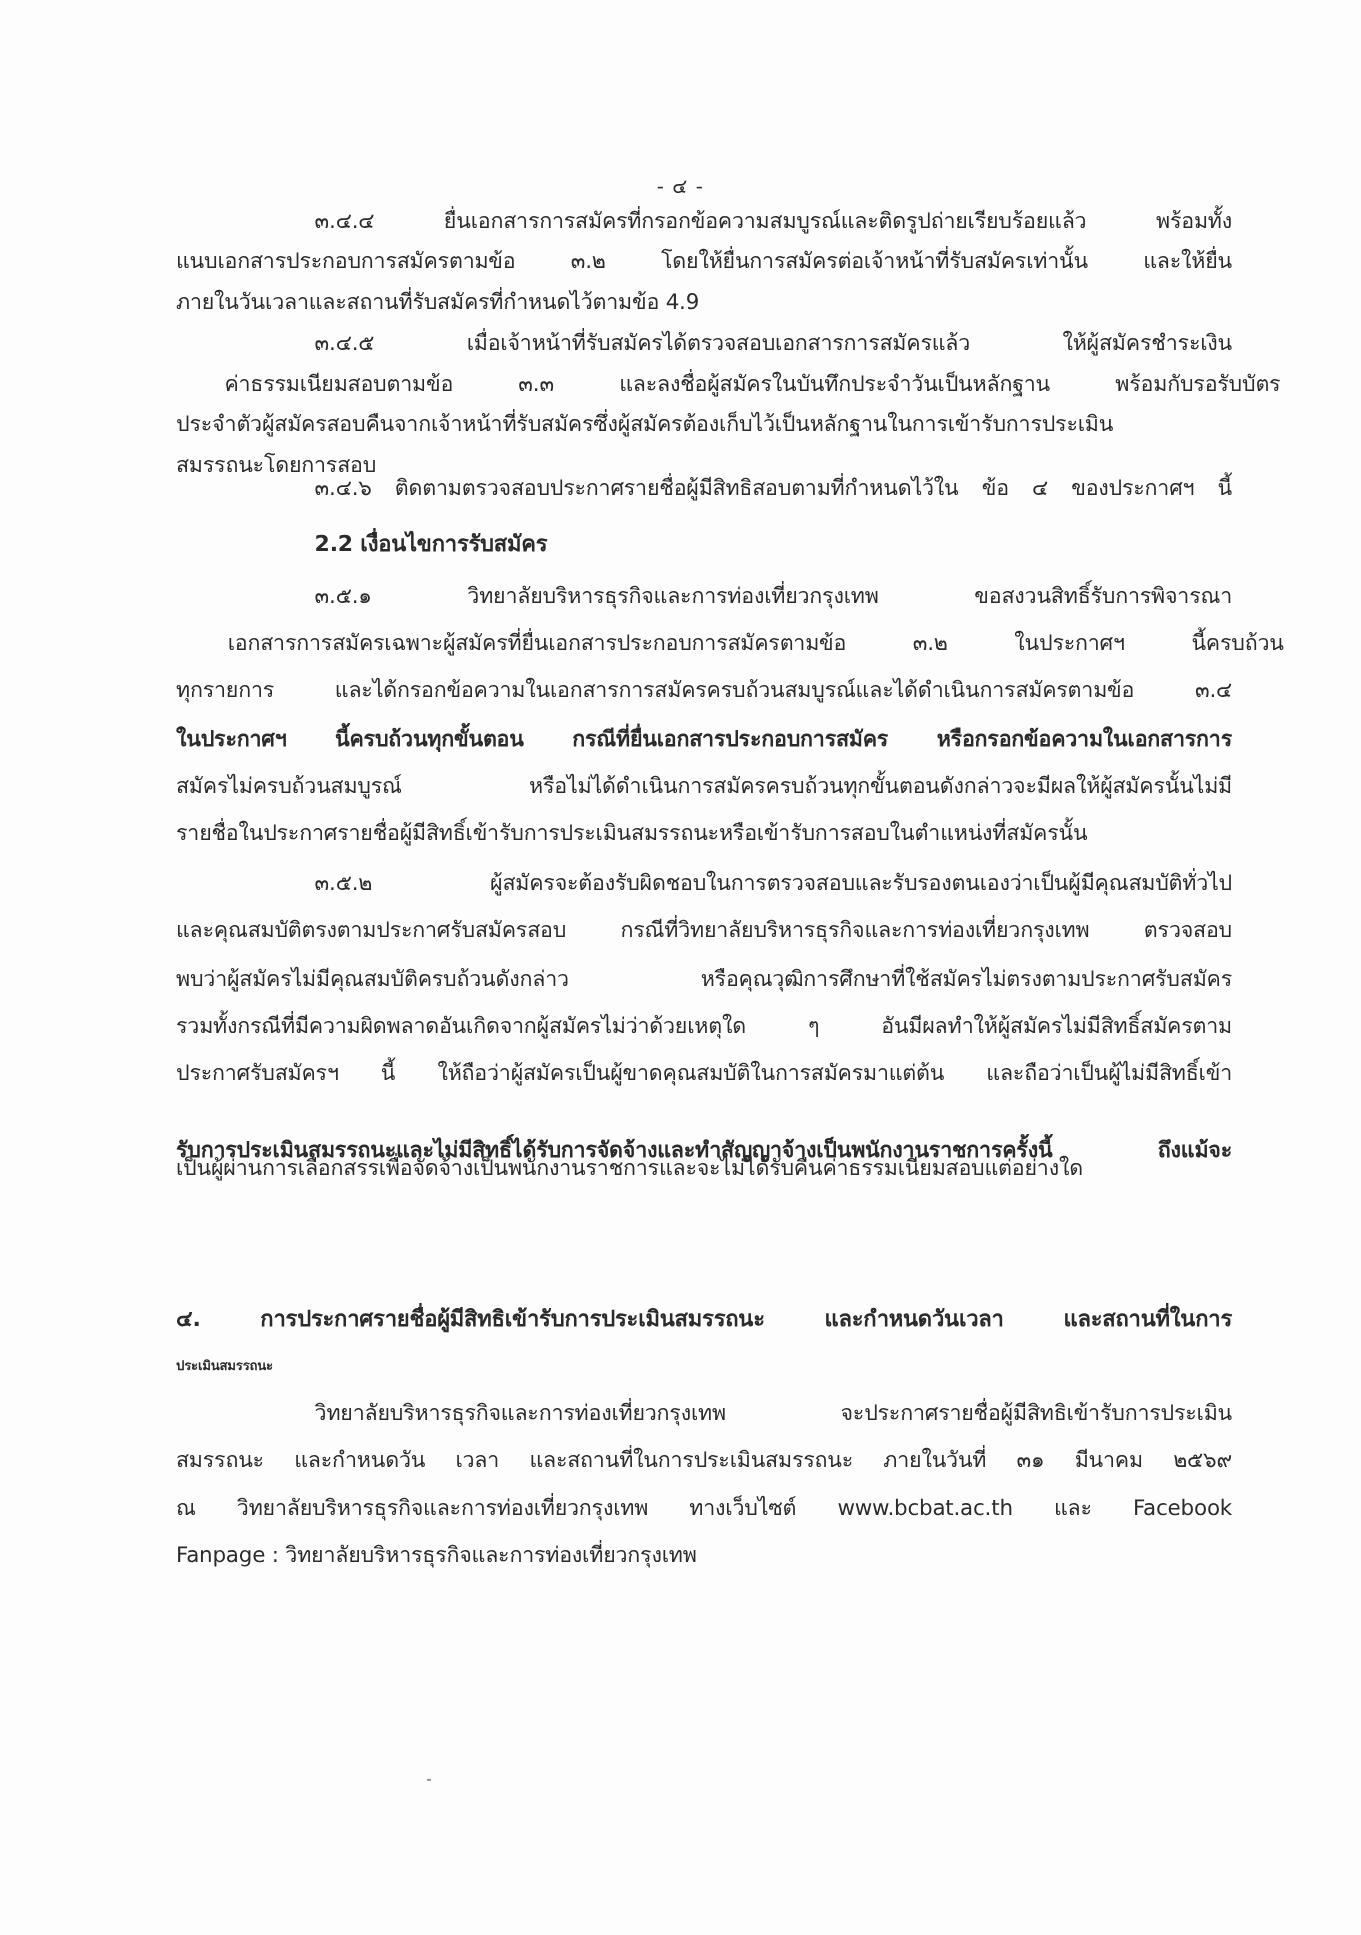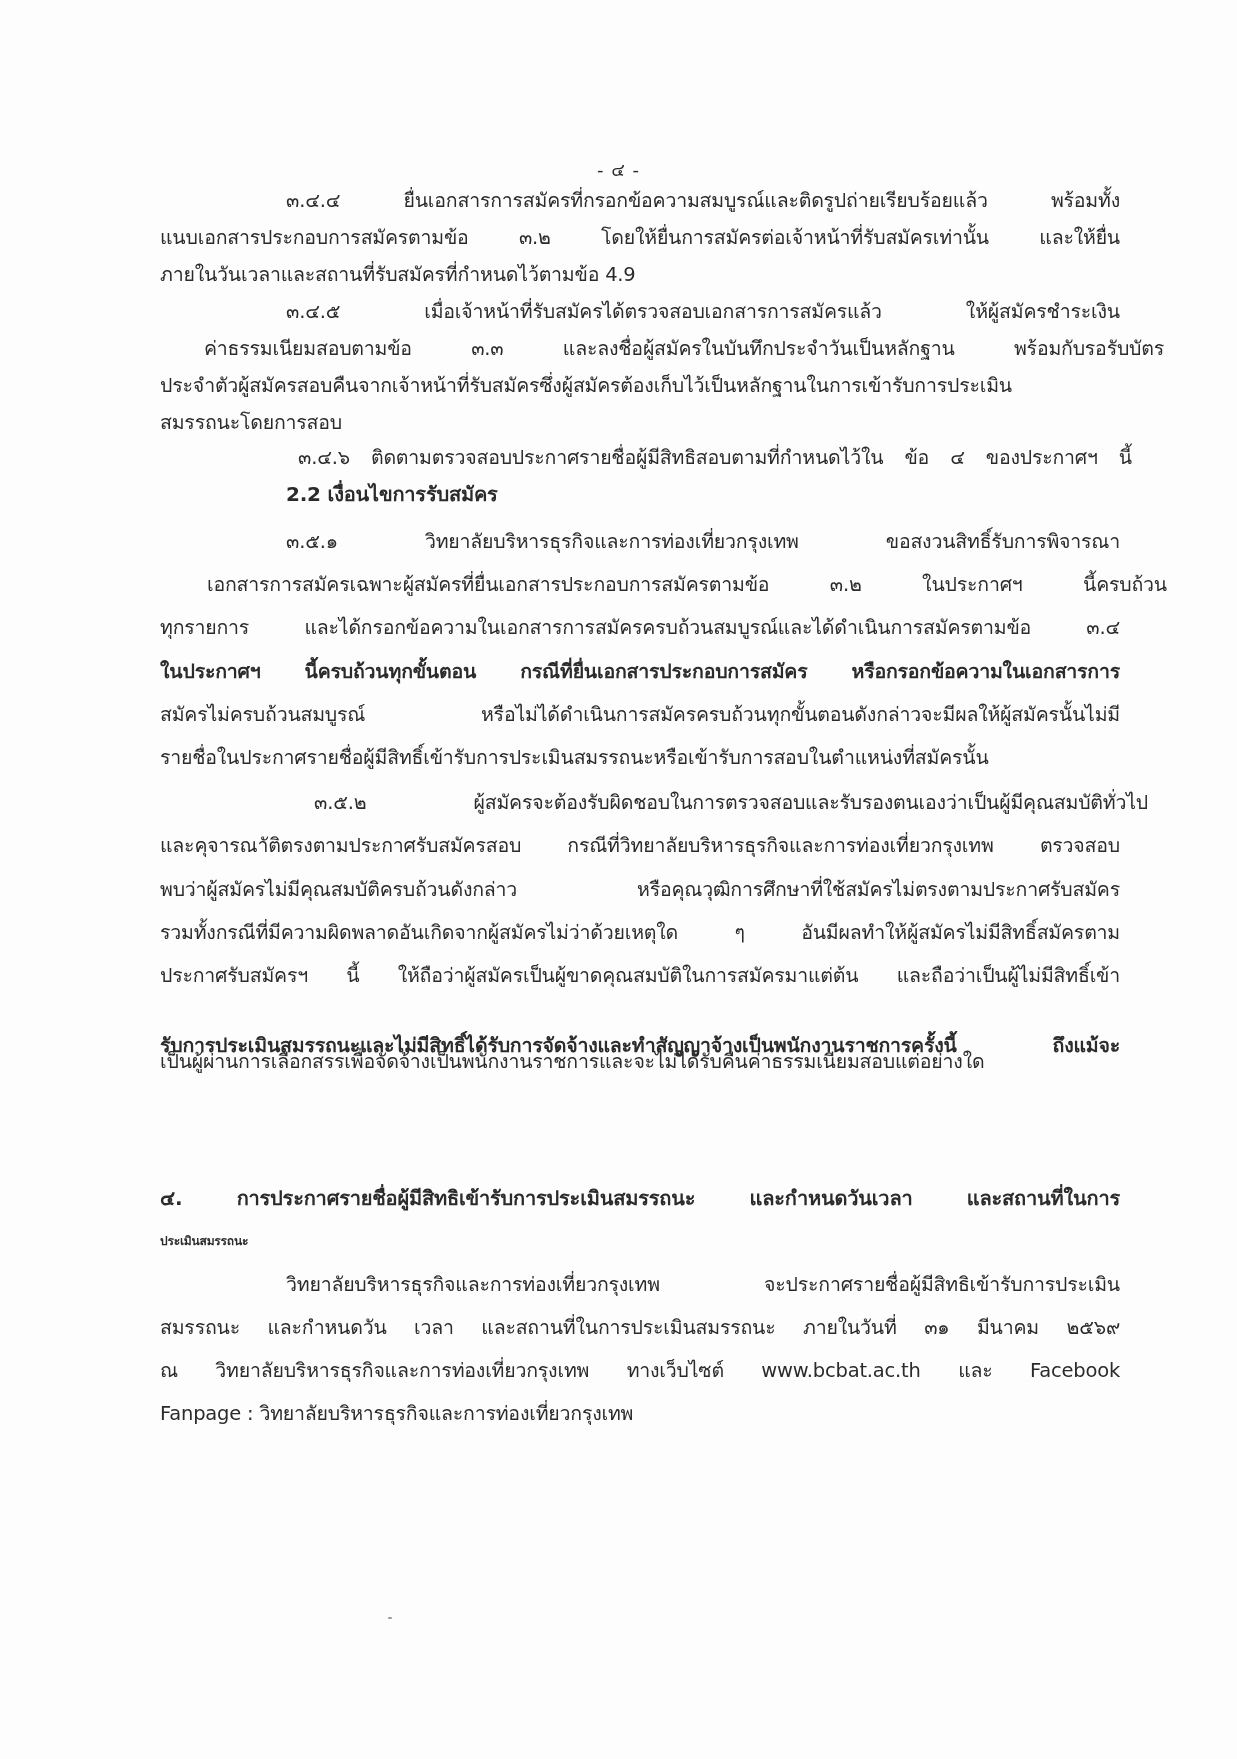--- a/index.html
+++ b/index.html
@@ -71,37 +71,37 @@
   </div>
 
   <div>
     <div class="line indent1" style="top:294px;">๓.๔.๕ เมื่อเจ้าหน้าที่รับสมัครได้ตรวจสอบเอกสารการสมัครแล้ว  ให้ผู้สมัครชำระเงิน</div>
     <div class="line" style="top:331px;margin-left:44px;">ค่าธรรมเนียมสอบตามข้อ ๓.๓  และลงชื่อผู้สมัครในบันทึกประจำวันเป็นหลักฐาน  พร้อมกับรอรับบัตร</div>
     <div class="line" style="top:368px;">ประจำตัวผู้สมัครสอบคืนจากเจ้าหน้าที่รับสมัครซึ่งผู้สมัครต้องเก็บไว้เป็นหลักฐานในการเข้ารับการประเมิน</div>
     <div class="line last" style="top:405px;">สมรรถนะโดยการสอบ</div>
   </div>
 
   <div>
-    <div class="line indent1" style="top:440px;margin-left:12px;">๓.๔.๖ ติดตามตรวจสอบประกาศรายชื่อผู้มีสิทธิสอบตามที่กำหนดไว้ใน ข้อ ๔ ของประกาศฯ นี้</div>
+    <div class="line indent1" style="top:426px;">๓.๔.๖ ติดตามตรวจสอบประกาศรายชื่อผู้มีสิทธิสอบตามที่กำหนดไว้ใน ข้อ ๔ ของประกาศฯ นี้</div>
   </div>
 
   <div class="line indent-h bold last" style="top:476px; font-size:20px;">2.2 เงื่อนไขการรับสมัคร</div>
 
   <div>
     <div class="line indent1" style="top:524px;">๓.๕.๑ วิทยาลัยบริหารธุรกิจและการท่องเที่ยวกรุงเทพ ขอสงวนสิทธิ์รับการพิจารณา</div>
     <div class="line" style="top:567px;margin-left:47px;">เอกสารการสมัครเฉพาะผู้สมัครที่ยื่นเอกสารประกอบการสมัครตามข้อ ๓.๒ ในประกาศฯ นี้ครบถ้วน</div>
     <div class="line" style="top:610px;">ทุกรายการ และได้กรอกข้อความในเอกสารการสมัครครบถ้วนสมบูรณ์และได้ดำเนินการสมัครตามข้อ ๓.๔</div>
     <div class="line" style="top:654px;font-weight:bold;">ในประกาศฯ นี้ครบถ้วนทุกขั้นตอน กรณีที่ยื่นเอกสารประกอบการสมัคร หรือกรอกข้อความในเอกสารการ</div>
     <div class="line" style="top:697px;">สมัครไม่ครบถ้วนสมบูรณ์  หรือไม่ได้ดำเนินการสมัครครบถ้วนทุกขั้นตอนดังกล่าวจะมีผลให้ผู้สมัครนั้นไม่มี</div>
     <div class="line last" style="top:740px;">รายชื่อในประกาศรายชื่อผู้มีสิทธิ์เข้ารับการประเมินสมรรถนะหรือเข้ารับการสอบในตำแหน่งที่สมัครนั้น</div>
   </div>
 
   <div>
-    <div class="line indent1" style="top:785px;margin-left:28px;">๓.๕.๒ ผู้สมัครจะต้องรับผิดชอบในการตรวจสอบและรับรองตนเองว่าเป็นผู้มีคุณสมบัติทั่วไป</div>
-    <div class="line" style="top:828px;">และคุจารณาัติตรงตามประกาศรับสมัครสอบ กรณีที่วิทยาลัยบริหารธุรกิจและการท่องเที่ยวกรุงเทพ ตรวจสอบ</div>
+    <div class="line indent1" style="top:785px;">๓.๕.๒ ผู้สมัครจะต้องรับผิดชอบในการตรวจสอบและรับรองตนเองว่าเป็นผู้มีคุณสมบัติทั่วไป</div>
+    <div class="line" style="top:828px;">และคุณสมบัติตรงตามประกาศรับสมัครสอบ กรณีที่วิทยาลัยบริหารธุรกิจและการท่องเที่ยวกรุงเทพ ตรวจสอบ</div>
     <div class="line" style="top:872px;">พบว่าผู้สมัครไม่มีคุณสมบัติครบถ้วนดังกล่าว หรือคุณวุฒิการศึกษาที่ใช้สมัครไม่ตรงตามประกาศรับสมัคร</div>
     <div class="line" style="top:915px;">รวมทั้งกรณีที่มีความผิดพลาดอันเกิดจากผู้สมัครไม่ว่าด้วยเหตุใด ๆ อันมีผลทำให้ผู้สมัครไม่มีสิทธิ์สมัครตาม</div>
     <div class="line" style="top:958px;">ประกาศรับสมัครฯ นี้  ให้ถือว่าผู้สมัครเป็นผู้ขาดคุณสมบัติในการสมัครมาแต่ต้น  และถือว่าเป็นผู้ไม่มีสิทธิ์เข้า</div>
     <div class="line" style="top:1028px;font-weight:bold;">รับการประเมินสมรรถนะและไม่มีสิทธิ์ได้รับการจัดจ้างและทำสัญญาจ้างเป็นพนักงานราชการครั้งนี้  ถึงแม้จะ</div>
     <div class="line last" style="top:1044px;">เป็นผู้ผ่านการเลือกสรรเพื่อจัดจ้างเป็นพนักงานราชการและจะไม่ได้รับคืนค่าธรรมเนียมสอบแต่อย่างใด</div>
   </div>
 
   <div>
     <div class="line bold" style="top:1180px; font-size:20px;">๔. การประกาศรายชื่อผู้มีสิทธิเข้ารับการประเมินสมรรถนะ  และกำหนดวันเวลา  และสถานที่ในการ</div>
     <div class="line bold last" style="top:1223px; font-size:12px;">ประเมินสมรรถนะ</div>

